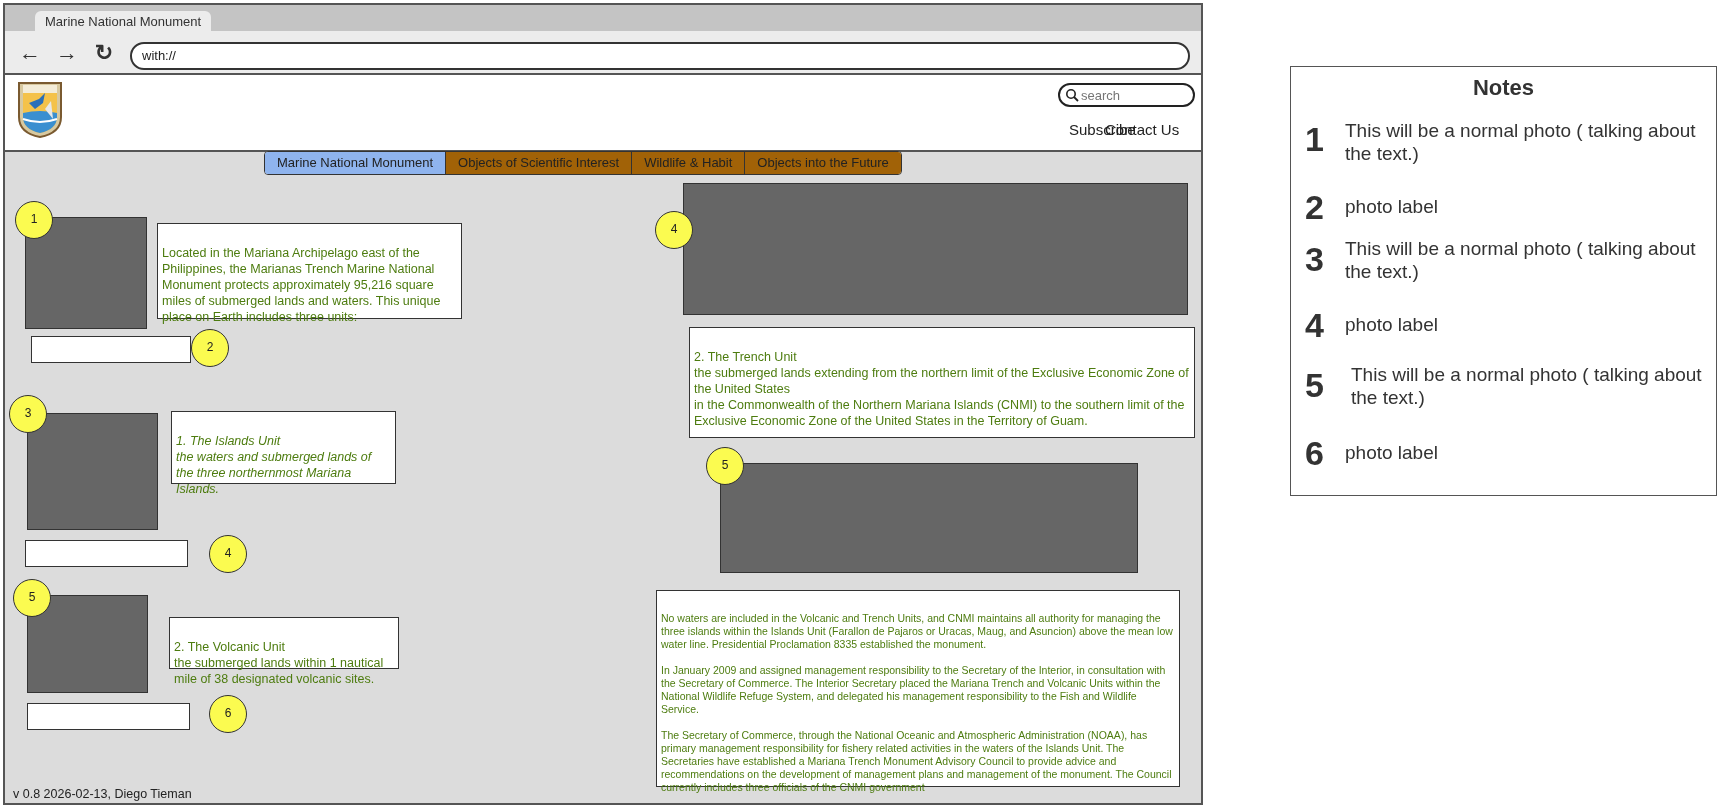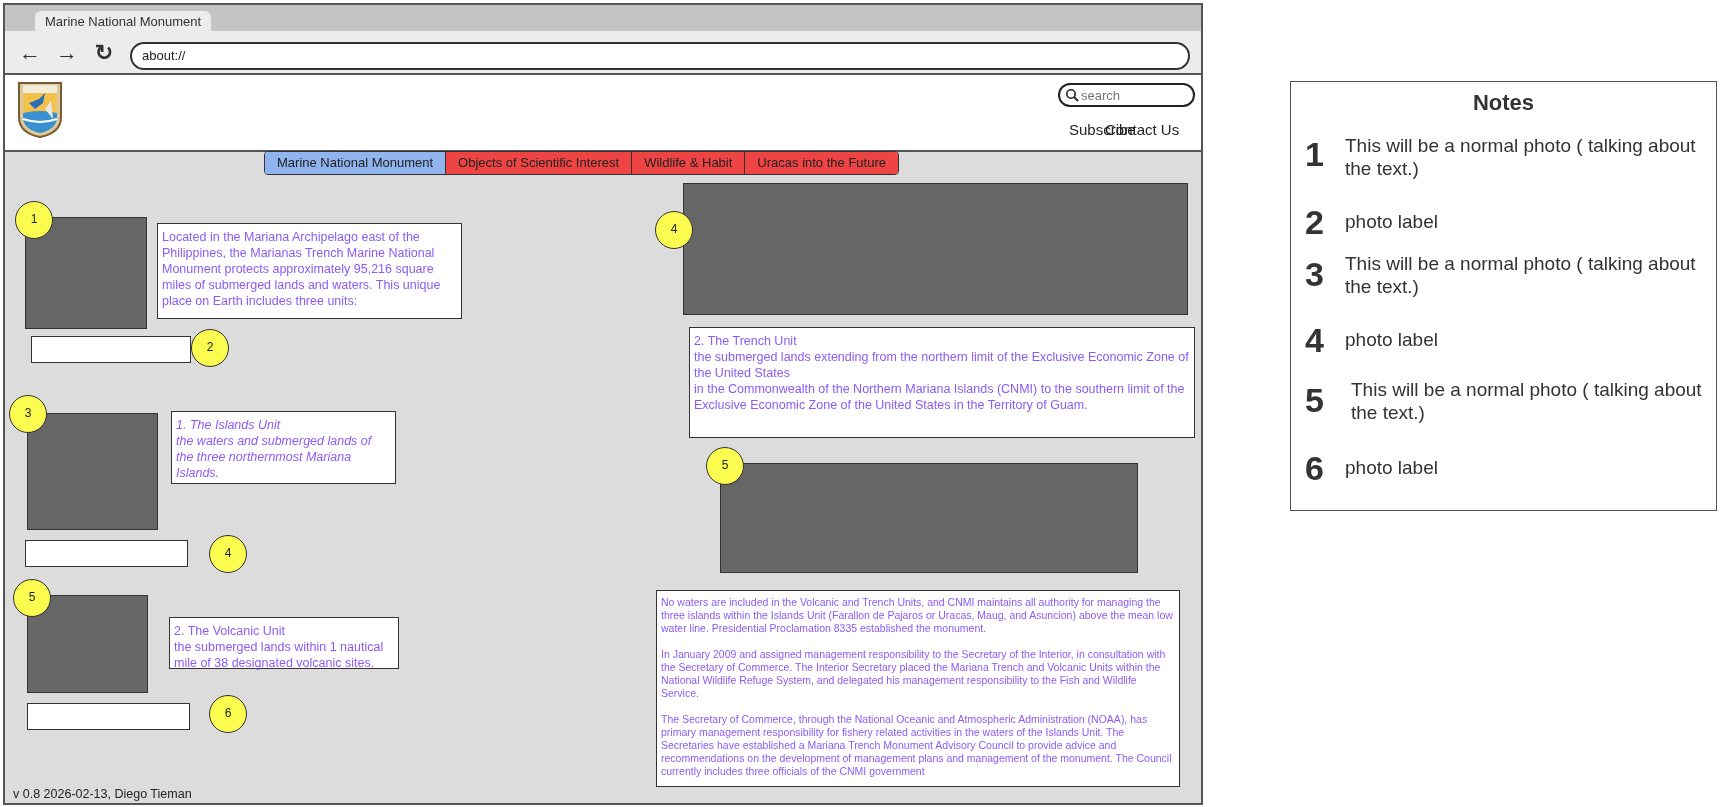--- a/index.html
+++ b/index.html
@@ -62,50 +62,50 @@
       cursor: pointer; margin-left: 20px;
     }
 
     
     .tabs {
       position: absolute; left: 259px; top: 146px; height: 24px; display: flex;
       border: 1.5px solid #333; border-radius: 4px; overflow: hidden; background: #fff;
     }
     .tab {
       height: 100%; padding: 0 12px; font-size: 13px; line-height: 21px; color: #222;
-      border-right: 1.5px solid #333; cursor: pointer; background: #ef4444; white-space: nowrap;
+      border-right: 1.5px solid #333; cursor: pointer; background: #a16207; white-space: nowrap;
     }
     .tab:last-child { border-right: none; }
     .tab.active { background: #8fb4ee; }
 
     
     .photo {
       position: absolute; background: #666666; border: 1.5px solid #333;
     }
     .label-box {
       position: absolute; background: #ffffff; border: 1.5px solid #333; height: 27px;
     }
     .text-box {
       position: absolute; background: #ffffff; border: 1.5px solid #333;
-      font-size: 12.5px; line-height: 16px; color: #8b5cf6; padding: 5px 4px;
+      font-size: 12.5px; line-height: 16px; color: #4d7c0f; padding: 21px 4px;
       white-space: pre-line;
     }
     .text-box.small { font-size: 10.5px; line-height: 13px; }
     .badge {
       position: absolute; width: 38px; height: 38px; border-radius: 50%;
       background: #fbfb50; border: 1.5px solid #333;
       font-size: 12px; line-height: 35px; text-align: center; color: #222;
     }
     .footer-text {
       position: absolute; left: 8px; top: 782px; font-size: 12.5px; color: #222;
     }
 
     
     .notes {
-      position: absolute; left: 1290px; top: 81px; width: 427px; height: 430px;
+      position: absolute; left: 1290px; top: 66px; width: 427px; height: 430px;
       border: 1.5px solid #555; background: #fff;
     }
     .notes-title {
       position: absolute; left: 0; right: 0; top: 8px; text-align: center;
       font-size: 22px; font-weight: bold; color: #333;
     }
     .note-item { position: absolute; left: 14px; width: 400px; }
     .note-num {
       position: absolute; left: 0; top: 0; font-size: 34px; font-weight: bold; color: #333;
       line-height: 40px;
@@ -118,21 +118,21 @@
 <body>
 
 <div class="browser">
   <div class="tabstrip">
     <div class="browser-tab">Marine National Monument</div>
   </div>
   <div class="toolbar">
     <div class="nav-btn" style="left:12px;">←</div>
     <div class="nav-btn" style="left:49px;">→</div>
     <div class="nav-btn" style="left:86px;font-weight:bold;">↻</div>
-    <div class="url-bar">about://</div>
+    <div class="url-bar">with://</div>
   </div>
 
   <div class="page-header">
     <svg class="logo" viewBox="0 0 50 60">
       <path d="M4 4 H46 V38 Q46 54 25 58 Q4 54 4 38 Z" fill="#d8c9a0" stroke="#7a5a30" stroke-width="2"></path>
       <path d="M8 14 H42 V38 Q42 50 25 54 Q8 50 8 38 Z" fill="#f4c24a"></path>
       <rect x="8" y="6" width="34" height="8" fill="#f3ecd8"></rect>
       <path d="M8 34 Q25 30 42 34 V38 Q42 50 25 54 Q8 50 8 38 Z" fill="#3a8fd0"></path>
       <path d="M8 40 Q25 46 42 40" stroke="#fff" stroke-width="2" fill="none"></path>
       <path d="M14 24 L24 20 L30 14 L28 24 L20 30 Z" fill="#2a6fb8"></path>
@@ -146,21 +146,21 @@
       <input class="search-input" type="text" placeholder="search" style="">
     </div>
     <span class="header-link" style="left:1044px;">Subscribe</span>
     <span class="header-link" style="left:1080px;">Contact Us</span>
   </div>
 
   <div class="tabs">
     <div class="tab active">Marine National Monument</div>
     <div class="tab">Objects of Scientific Interest</div>
     <div class="tab">Wildlife &amp; Habit</div>
-    <div class="tab">Uracas into the Future</div>
+    <div class="tab">Objects into the Future</div>
   </div>
 
   <div class="photo" style="left:20px;top:212px;width:122px;height:112px;"></div>
   <div class="badge" style="left:10px;top:196px;">1</div>
   <div class="text-box" style="left:152px;top:218px;width:305px;height:96px;">Located in the Mariana Archipelago east of the Philippines, the Marianas Trench Marine National Monument protects approximately 95,216 square miles of submerged lands and waters. This unique place on Earth includes three units:</div>
   <div class="label-box" style="left:26px;top:331px;width:160px;"></div>
   <div class="badge" style="left:186px;top:324px;">2</div>
 
   <div class="photo" style="left:22px;top:408px;width:131px;height:117px;"></div>
   <div class="badge" style="left:4px;top:390px;">3</div>

